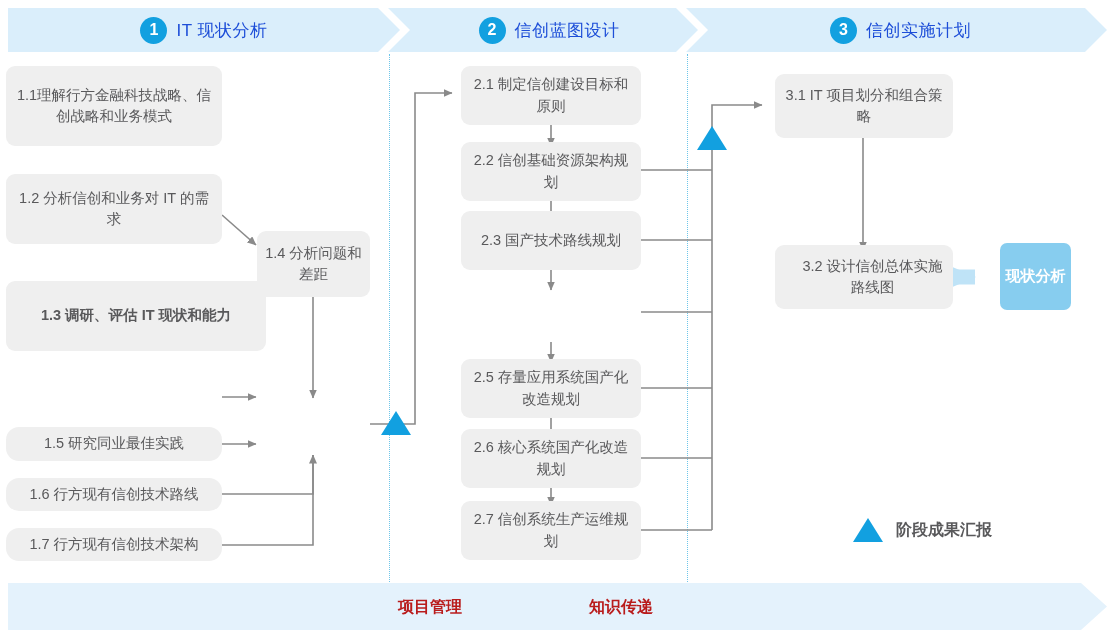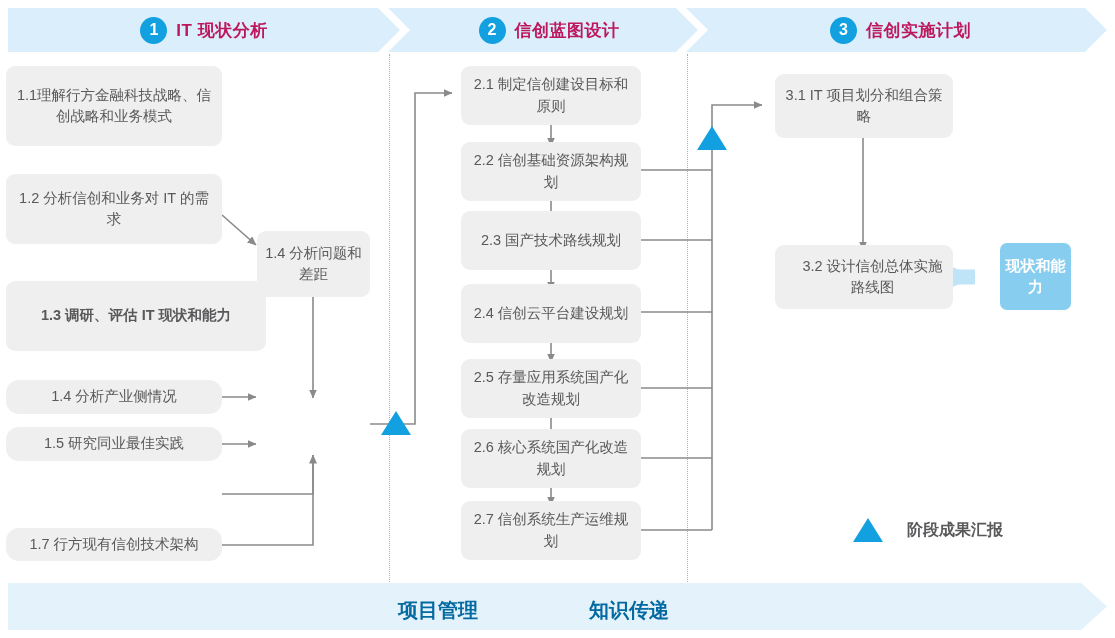--- a/index.html
+++ b/index.html
@@ -27,21 +27,21 @@
   }
   .phase-inner{display:flex;align-items:center;gap:9px;}
   .phase-num{
     width:27px;height:27px;border-radius:50%;
     background:#12a0e0;color:#fff;
     font-size:16px;font-weight:bold;
     display:flex;align-items:center;justify-content:center;
     line-height:1;
   }
   .phase-title{
-    color:#be185d;font-size:17px;font-weight:bold;letter-spacing:.5px;
+    color:#1d4ed8;font-size:17px;font-weight:normal;letter-spacing:.5px;
     white-space:nowrap;
   }
   
   .vdot{
     position:absolute;width:0;border-left:1px dotted #6ec6ea;
   }
   
   .box{
     position:absolute;
     background:#efefef;
@@ -72,37 +72,37 @@
     position:absolute;width:0;height:0;
     border-left:17px solid transparent;
     border-right:17px solid transparent;
     border-bottom:27px solid #12a0e0;
   }
   .tri.sm{
     border-left-width:15px;border-right-width:15px;border-bottom-width:24px;
   }
   
   .legend{
-    position:absolute;display:flex;align-items:center;gap:24px;
+    position:absolute;display:flex;align-items:center;gap:13px;
   }
   .legend-tri{
     width:0;height:0;
     border-left:15px solid transparent;
     border-right:15px solid transparent;
     border-bottom:24px solid #12a0e0;
   }
   .legend-label{color:#59595b;font-size:16px;font-weight:bold;white-space:nowrap;}
   
   .footer-band{
     position:absolute;left:8px;top:583px;width:1099px;height:47px;
     background:#e4f2fc;
     clip-path:polygon(0 0, calc(100% - 26px) 0, 100% 50%, calc(100% - 26px) 100%, 0 100%);
   }
   .footer-label{
-    position:absolute;color:#0369a1;font-size:20px;font-weight:bold;white-space:nowrap;
+    position:absolute;color:#b91c1c;font-size:16px;font-weight:bold;white-space:nowrap;
   }
 </style>
 </head>
 <body>
 
 <div id="stage">
 
   <div class="phase-band chev" style="left:8px;width:392px;">
     <div class="phase-inner">
       <div class="phase-num">1</div>
@@ -174,38 +174,37 @@
     </g>
 
     <g>
       <path d="M955,277 L975,277" stroke="#bfe3f7" stroke-width="15" fill="none" marker-end="url(#ahb)"></path>
     </g>
   </svg>
 
   <div class="box" style="left:6px;top:66px;width:216px;height:80px;">1.1理解行方金融科技战略、信创战略和业务模式</div>
   <div class="box" style="left:6px;top:174px;width:216px;height:70px;">1.2 分析信创和业务对 IT 的需求</div>
   <div class="box" style="left:6px;top:281px;width:260px;height:70px;font-weight:bold;">1.3 调研、评估 IT 现状和能力</div>
-  <div class="box pill" style="left:6px;top:380px;width:216px;height:34px;">1.4 分析产业侧情况</div>
   <div class="box pill" style="left:6px;top:427px;width:216px;height:34px;">1.5 研究同业最佳实践</div>
+  <div class="box pill" style="left:6px;top:478px;width:216px;height:33px;">1.6 行方现有信创技术路线</div>
   <div class="box pill" style="left:6px;top:528px;width:216px;height:33px;">1.7 行方现有信创技术架构</div>
 
   <div class="box" style="left:257px;top:231px;width:113px;height:66px;">1.4 分析问题和差距</div>
 
   <div class="box" style="left:461px;top:66px;width:180px;height:59px;text-align:center;">2.1 制定信创建设目标和原则</div>
   <div class="box" style="left:461px;top:142px;width:180px;height:59px;">2.2 信创基础资源架构规划</div>
   <div class="box" style="left:461px;top:211px;width:180px;height:59px;">2.3 国产技术路线规划</div>
-  <div class="box" style="left:461px;top:284px;width:180px;height:59px;">2.4 信创云平台建设规划</div>
   <div class="box" style="left:461px;top:359px;width:180px;height:59px;">2.5 存量应用系统国产化改造规划</div>
   <div class="box" style="left:461px;top:429px;width:180px;height:59px;">2.6 核心系统国产化改造规划</div>
   <div class="box" style="left:461px;top:501px;width:180px;height:59px;">2.7 信创系统生产运维规划</div>
 
   <div class="box" style="left:775px;top:74px;width:178px;height:64px;">3.1 IT 项目划分和组合策略</div>
   <div class="box" style="left:775px;top:245px;width:178px;height:64px;padding-left:24px;">3.2 设计信创总体实施路线图</div>
 
-  <div class="result-badge" style="left:1000px;top:243px;width:71px;height:67px;">现状和能力</div>
+  <div class="result-badge" style="left:1000px;top:243px;width:71px;height:67px;">现状分析</div>
 
   <div class="tri sm" style="left:381px;top:411px;"></div>
   <div class="tri sm" style="left:697px;top:126px;"></div>
 
   <div class="legend" style="left:853px;top:518px;">
     <div class="legend-tri"></div>
     <div class="legend-label">阶段成果汇报</div>
   </div>
 
   <div class="footer-band"></div>

